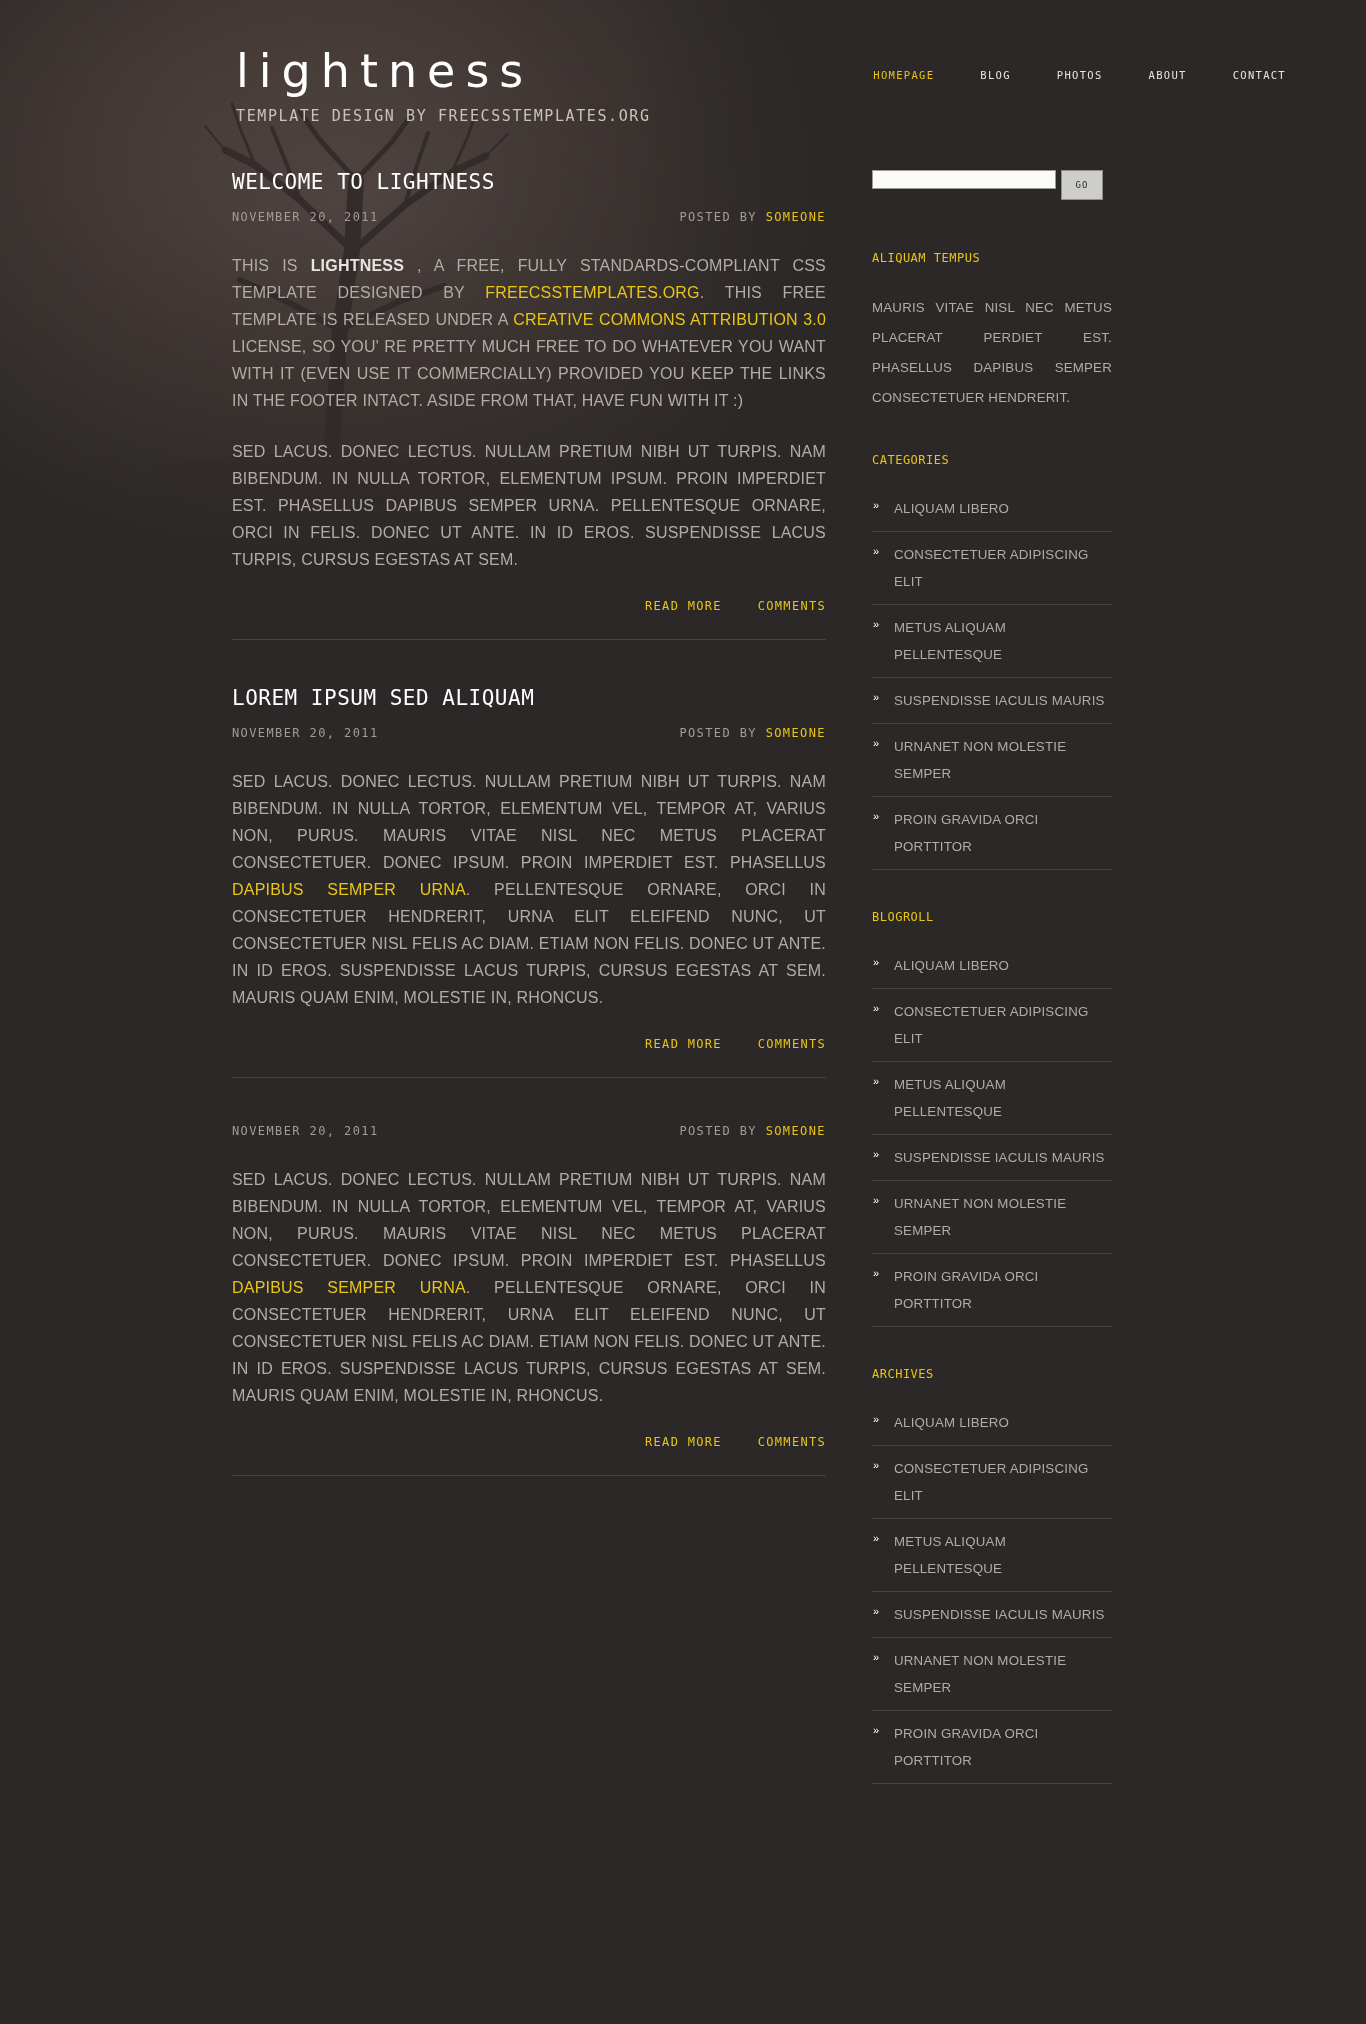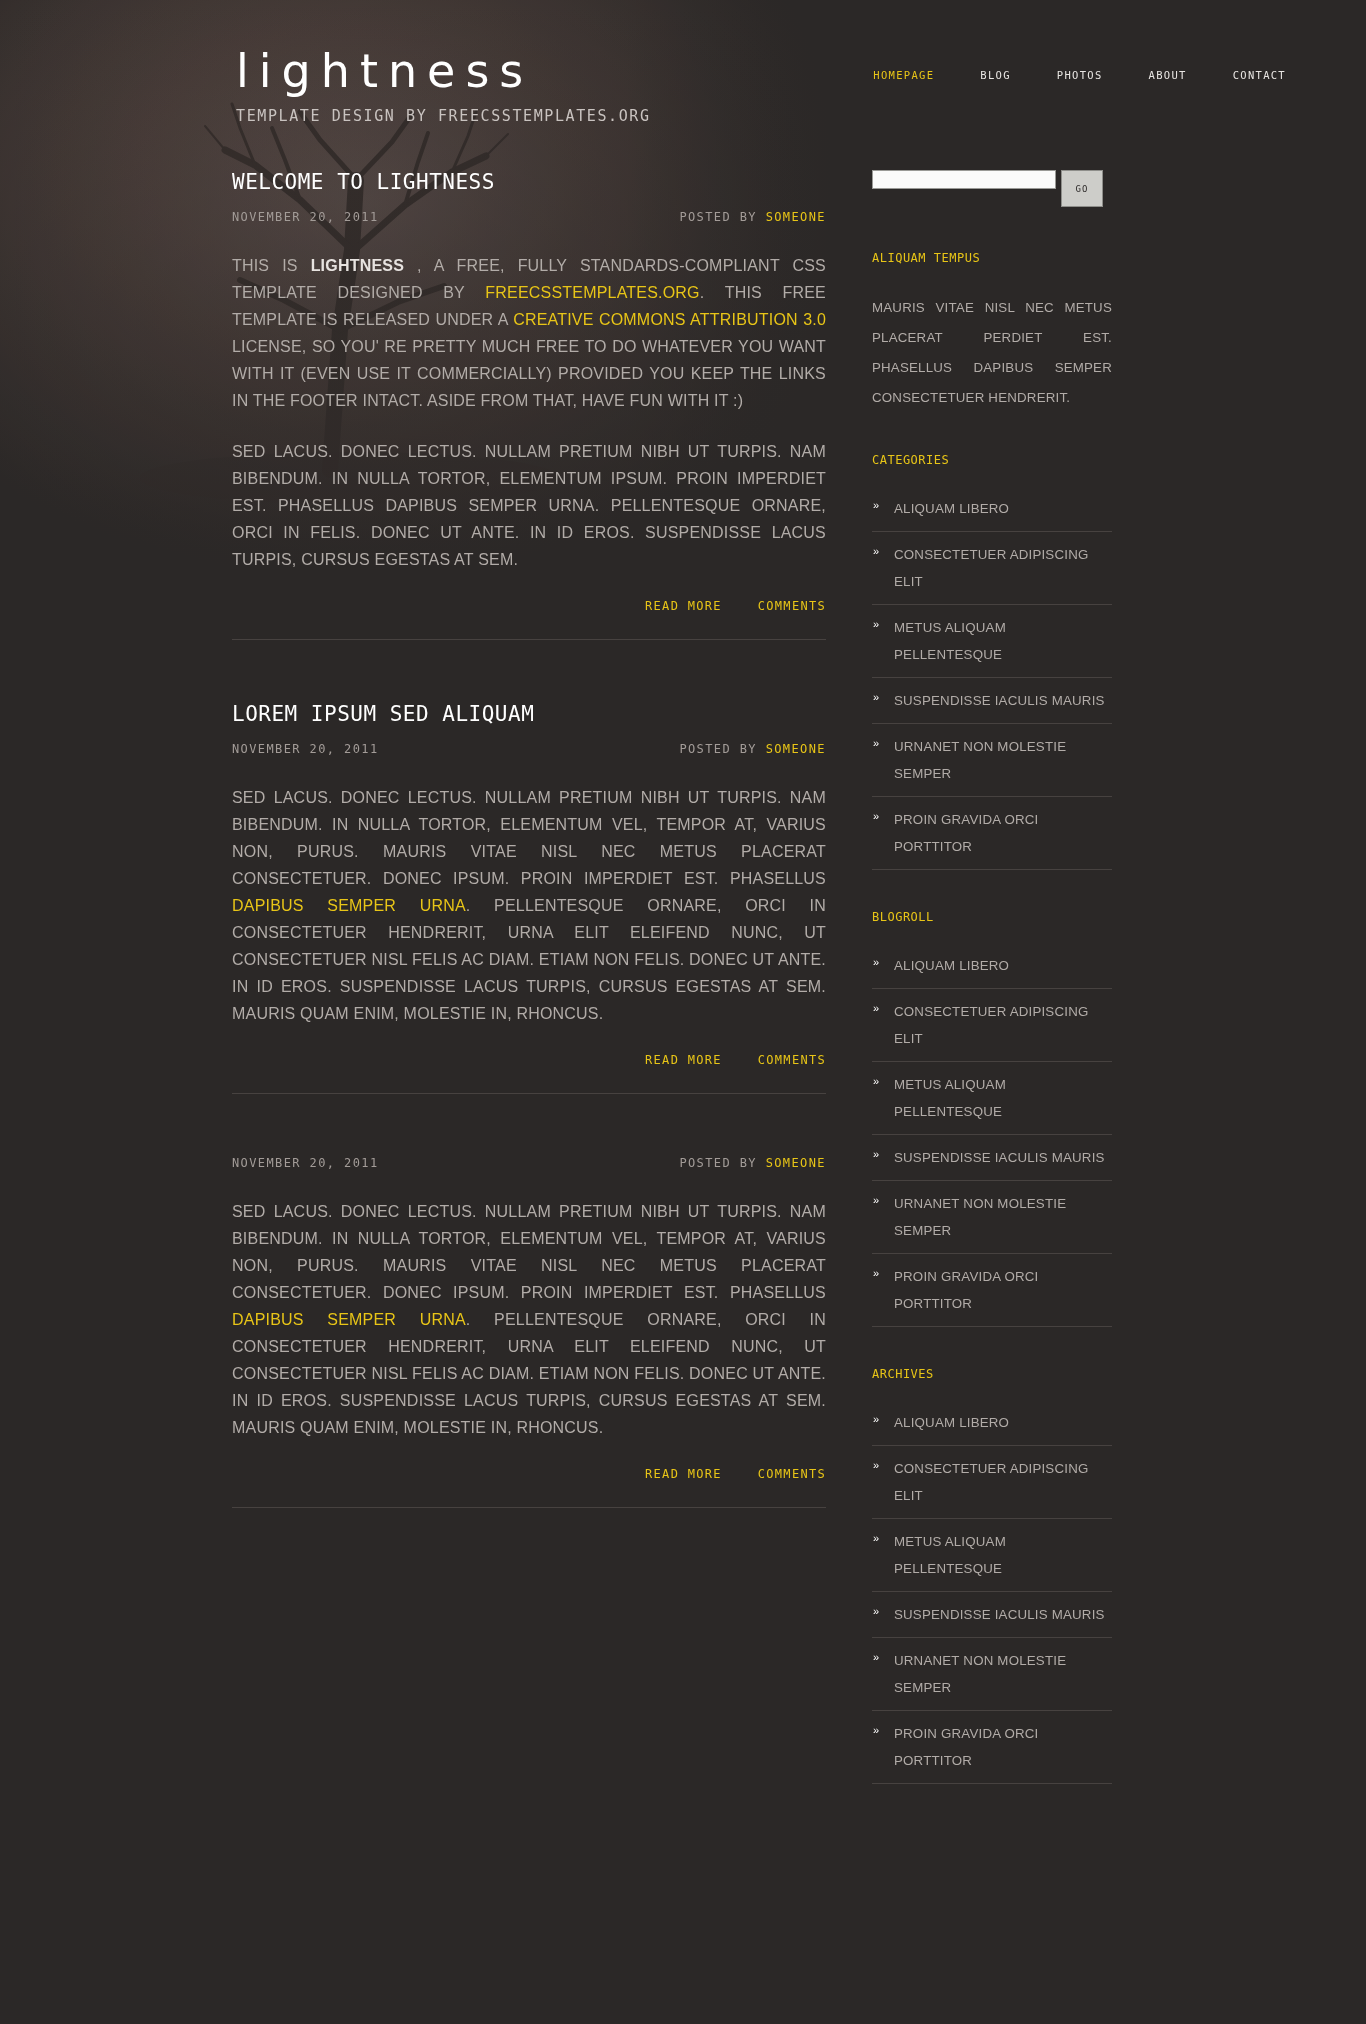--- a/index.html
+++ b/index.html
@@ -94,21 +94,21 @@
   }
   #sidebar {
     position:absolute;
     left:872px;
     top:0;
     width:240px;
   }
 
   
   .post { padding-bottom:20px; }
-  .post + .post { margin-top:42px; }
+  .post + .post { margin-top:26px; }
   .post-title {
     font-family:"DejaVu Sans Mono", monospace;
     font-size:21px;
     font-weight:400;
     letter-spacing:.5px;
     color:#ffffff;
     text-transform:uppercase;
     margin-bottom:16px;
   }
   .post-meta {
@@ -171,21 +171,21 @@
     border:1px solid #9a9a96;
     font-family:"Liberation Sans", sans-serif;
     font-size:11px;
     color:#222;
     padding:0 3px;
     outline:none;
   }
   #search-go {
     margin-left:5px;
     width:42px;
-    height:37px;
+    height:30px;
     background:#cdcdc9;
     border:1px solid #8e8e8a;
     font-family:"DejaVu Sans Mono", monospace;
     font-size:9px;
     letter-spacing:1px;
     color:#2f2c2b;
     cursor:pointer;
     text-transform:uppercase;
   }
 

